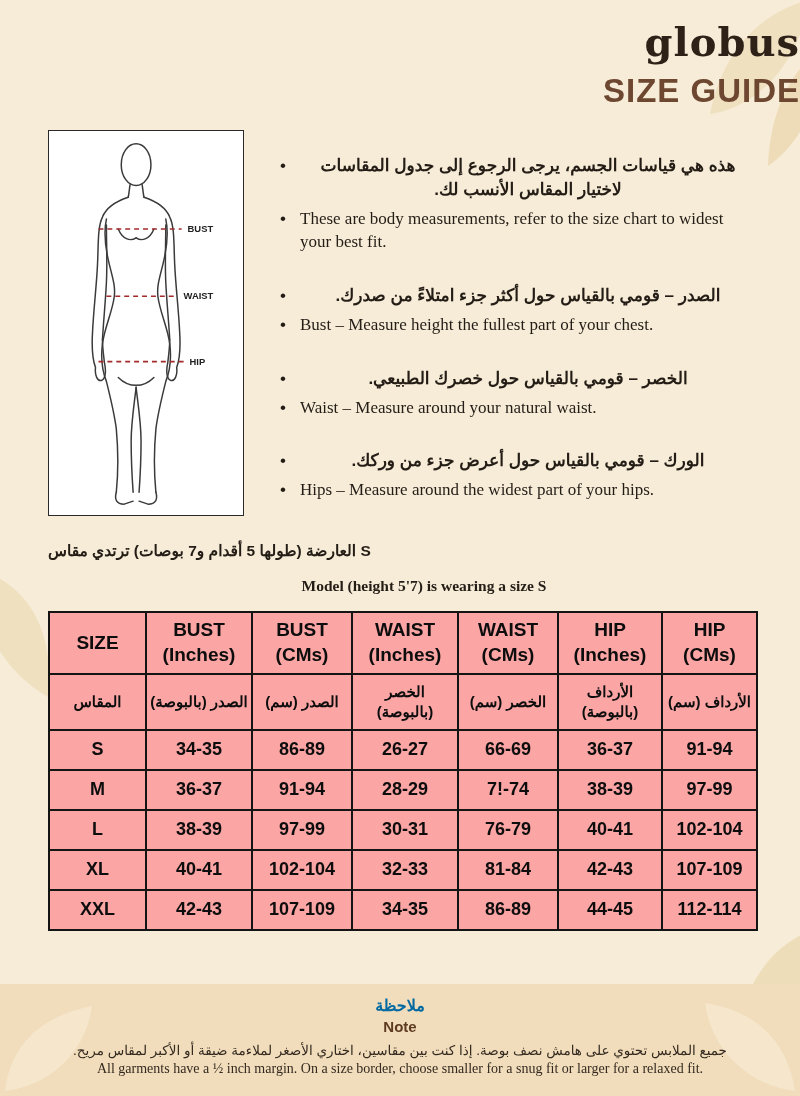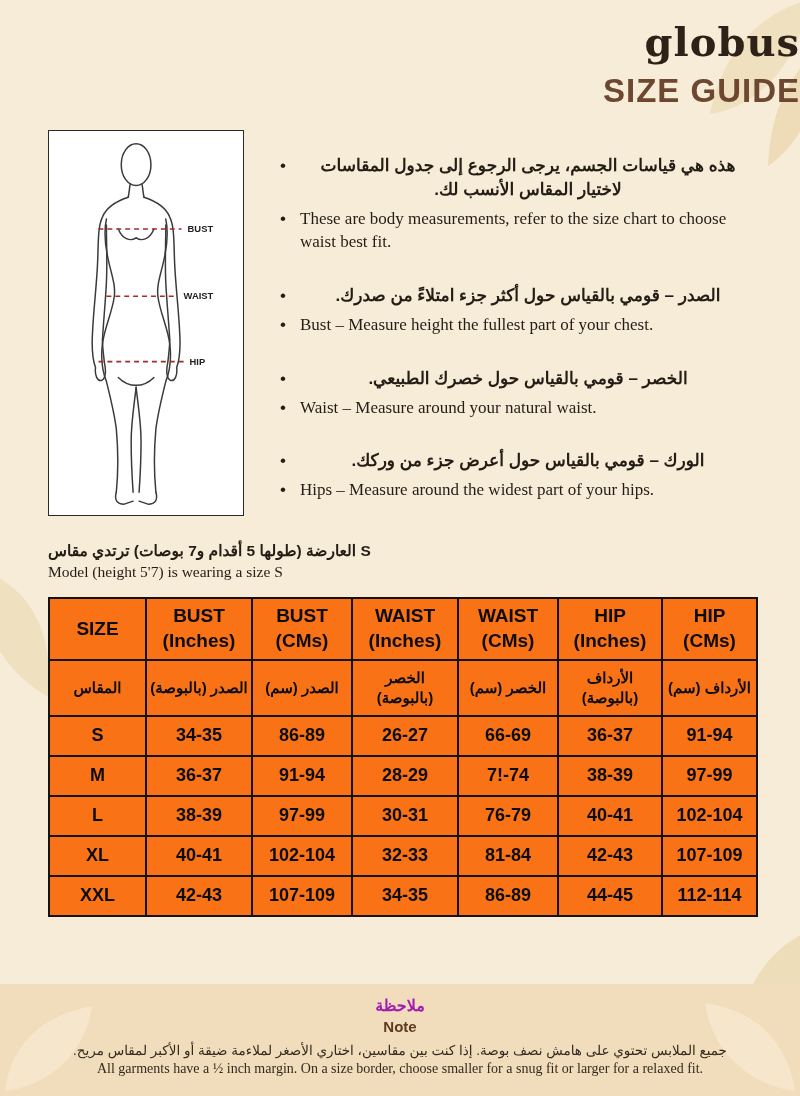--- a/index.html
+++ b/index.html
@@ -41,47 +41,47 @@
   .instructions { flex: 1; padding-top: 24px; }
   .group { margin-bottom: 30px; }
   .line { display: flex; gap: 10px; margin-bottom: 5px; }
   .dot { width: 10px; font-size: 17px; line-height: 1.4; color: #241d16; flex: 0 0 auto; }
   .txt { flex: 1; font-size: 17px; line-height: 1.4; color: #241d16; }
   .txt.ar { direction: rtl; text-align: center; font-weight: 700; font-size: 17px; }
   .txt.en { font-family: "Liberation Serif", serif; }
 
   .model-note { position: relative; z-index: 2; padding: 10px 0 0 48px; }
   .model-ar { font-size: 15.5px; font-weight: 600; color: #241d16; }
-  .model-en { font-family: "Liberation Serif", serif; font-size: 15.5px; font-weight: 400; margin-top: 3px; color: #241d16; }
+  .model-en { font-family: "Liberation Serif", serif; font-size: 15.5px; font-weight: 700; margin-top: 17px; color: #241d16; text-align: center; }
 
   .size-table {
     position: relative; z-index: 2;
     margin: 16px 44px 0 48px;
     border-collapse: collapse; table-layout: fixed;
-    width: 708px; background: #f97316; color: #0d0d0d;
+    width: 708px; background: #fca5a5; color: #0d0d0d;
   }
   .size-table th, .size-table td {
     border: 2px solid #141414;
     text-align: center; vertical-align: middle;
     padding: 4px 2px;
   }
   .h-en { font-size: 19px; font-weight: 700; height: 62px; line-height: 1.3; }
   .h-ar { font-size: 15px; font-weight: 700; height: 56px; line-height: 1.3; direction: rtl; }
   .size-table td { font-size: 18px; font-weight: 600; height: 40px; }
   td.size-col { font-weight: 700; }
 
   .note-band {
     position: absolute; z-index: 2;
     left: 0; right: 0; bottom: 0; height: 112px;
     background: #f1ddbc;
     text-align: center;
     padding-top: 12px;
   }
   .note-inner { position: relative; z-index: 2; padding: 0 30px; }
-  .note-title-ar { font-size: 16px; font-weight: 700; color: #a21caf; direction: rtl; }
+  .note-title-ar { font-size: 16px; font-weight: 700; color: #0369a1; direction: rtl; }
   .note-title-en { font-size: 15px; font-weight: 700; color: #5d3a20; margin-top: 3px; }
   .note-body-ar { font-size: 13.5px; color: #33291f; margin-top: 7px; direction: rtl; }
   .note-body-en { font-size: 14px; font-family: "Liberation Serif", serif; color: #33291f; margin-top: 3px; }
   .band-decor { position: absolute; z-index: 1; pointer-events: none; }
 </style>
 </head>
 <body>
 
 <svg class="decor" style="top:-10px; right:-20px; width:180px; height:210px;" viewBox="0 0 180 210">
   <path d="M170,10 C120,22 82,62 70,124 C112,118 156,82 170,10 Z" fill="#efe0c0"></path>
@@ -136,21 +136,21 @@
 
   <div class="instructions">
 
     <div class="group">
       <div class="line">
         <span class="dot">•</span>
         <span class="txt ar">هذه هي قياسات الجسم، يرجى الرجوع إلى جدول المقاسات لاختيار المقاس الأنسب لك.</span>
       </div>
       <div class="line">
         <span class="dot">•</span>
-        <span class="txt en">These are body measurements, refer to the size chart to choose waist best fit.</span>
+        <span class="txt en">These are body measurements, refer to the size chart to widest your best fit.</span>
       </div>
     </div>
 
     <div class="group">
       <div class="line">
         <span class="dot">•</span>
         <span class="txt ar">الصدر – قومي بالقياس حول أكثر جزء امتلاءً من صدرك.</span>
       </div>
       <div class="line">
         <span class="dot">•</span>

